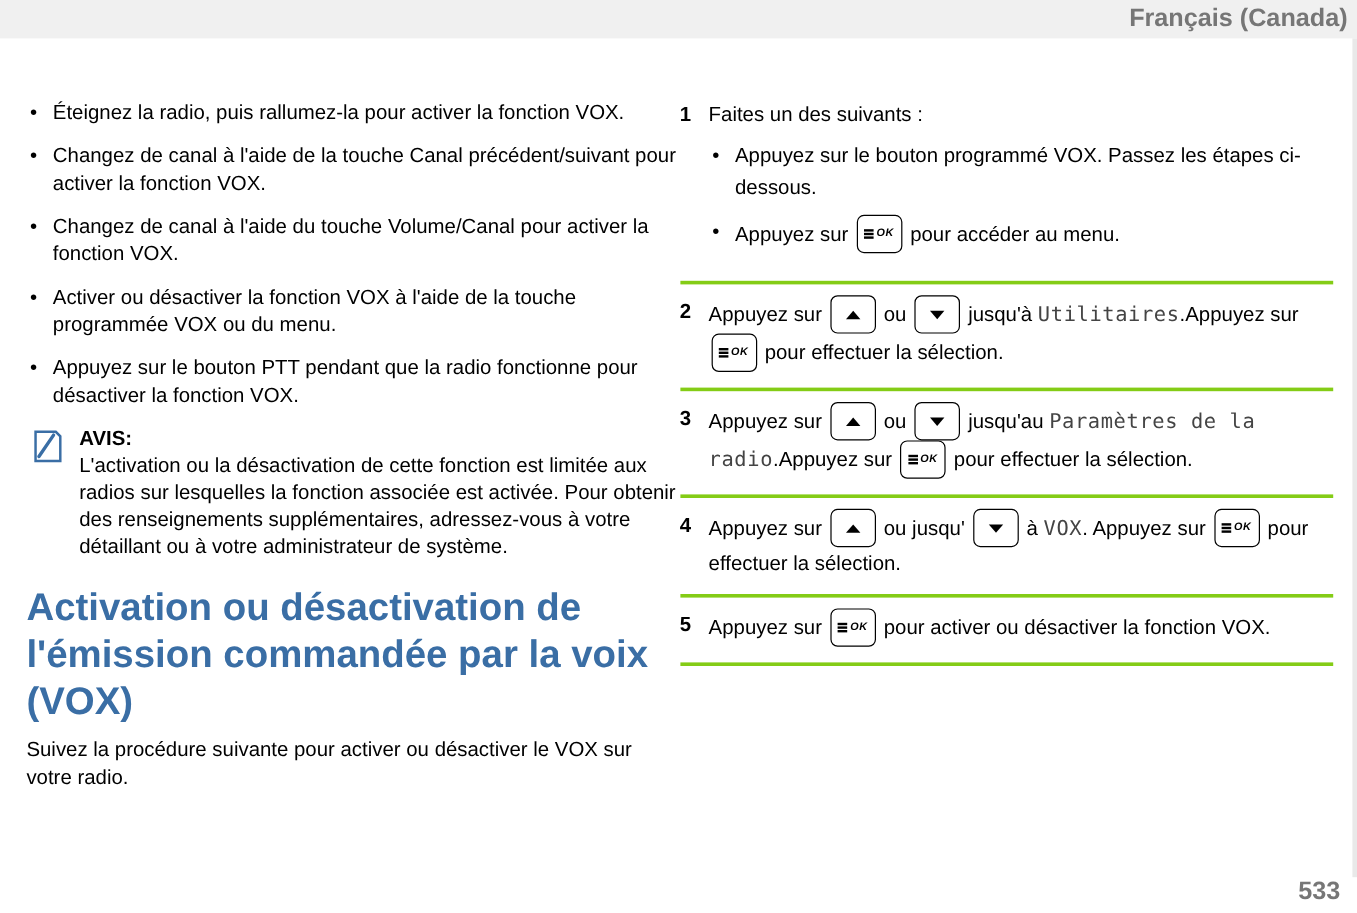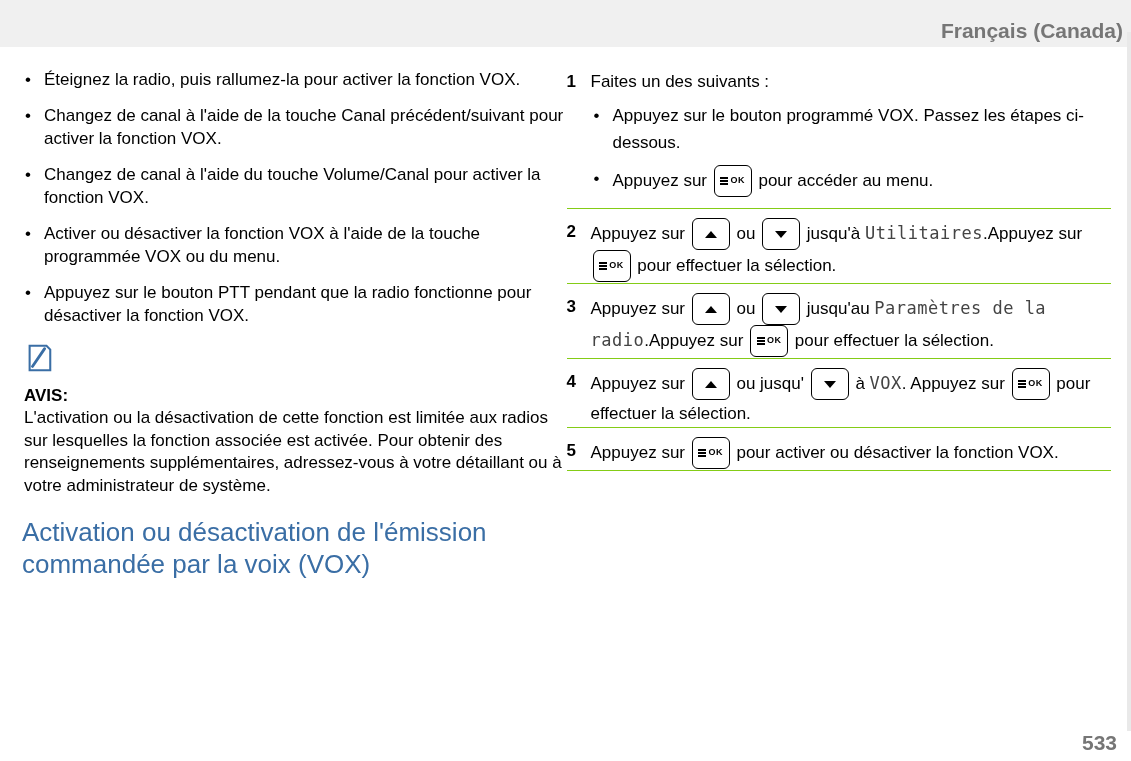--- a/index.html
+++ b/index.html
@@ -6,36 +6,37 @@
   html, body { width: 1131px; height: 761px; }
   body {
     font-family: Arial, Helvetica, sans-serif;
     font-size: 17px;
     color: #000;
     position: relative;
     background: #fff;
   }
   .topbar {
     background: #f0f0f0;
-    height: 47px;
+    height: 32px;
     width: 100%;
     display: flex;
     align-items: flex-end;
     justify-content: flex-end;
     padding: 4px 8px 4px 0;
   }
   .topbar span {
     color: #767676;
     font-weight: bold;
     font-size: 21px;
   }
   .page {
     display: flex;
     padding: 22px 20px 10px 22px;
     height: calc(100% - 32px - 30px);
+    margin-top: 29px;
   }
   .col {
     flex: 1;
     min-width: 0;
     line-height: 1.32;
   }
   ul.bullets { list-style: none; }
   ul.bullets > li {
     position: relative;
     padding-left: 22px;
@@ -47,37 +48,36 @@
     left: 3px;
     top: 0;
     font-size: 17px;
   }
   .bold { font-weight: normal; }
   .notice {
     display: flex;
     gap: 12px;
     margin: 6px 0 20px 0;
     padding-left: 2px;
-    flex-direction: column;
   }
   .notice-body { flex: 1; }
   .notice-title { font-weight: bold; }
   .heading {
     color: #3a6ea5;
-    font-weight: normal;
-    font-size: 26px;
+    font-weight: bold;
+    font-size: 32px;
     line-height: 1.22;
     margin-bottom: 10px;
   }
   .para { margin-bottom: 10px; }
   ol.steps { list-style: none; counter-reset: step; }
   ol.steps > li {
     position: relative;
-    padding: 10px 0 0 24px;
-    border-bottom: 1px solid #84cc16;
+    padding: 10px 0 12px 24px;
+    border-bottom: 3px solid #84cc16;
     counter-increment: step;
     line-height: 1.55;
   }
   ol.steps > li:first-child { padding-top: 0; }
   ol.steps > li::before {
     content: counter(step);
     position: absolute;
     left: 0;
     top: 10px;
     font-weight: bold;
@@ -97,20 +97,21 @@
     justify-content: center;
     vertical-align: middle;
     border: 1.5px solid #000;
     border-radius: 6px;
     min-width: 38px;
     height: 32px;
     padding: 0 4px;
     margin: 0 2px;
     position: relative;
     top: -1px;
+    font-style: italic;
   }
   .key-ok {
     font-size: 9px;
     font-weight: bold;
     letter-spacing: 0.5px;
     gap: 2px;
   }
   .key-ok .menu-glyph {
     width: 8px;
     height: 8px;
@@ -185,20 +186,21 @@
             <path d="M9 25 L22 6" stroke="#3a6ea5" stroke-width="3" stroke-linecap="round"></path>
           </svg>
       </span>
       <div class="notice-body">
         <span class="notice-title">AVIS:</span><br>
         <span>L'activation ou la désactivation de cette fonction est limitée aux radios sur lesquelles la fonction associée est activée. Pour obtenir des renseignements supplémentaires, adressez-vous à votre détaillant ou à votre administrateur de système.</span>
       </div>
     </div>
 
     <div class="heading">Activation ou désactivation de l'émission commandée par la voix (VOX)</div>
+    <div class="para">Suivez la procédure suivante pour activer ou désactiver le VOX sur votre radio.</div>
   </div>
 
   <div class="col">
     <ol class="steps">
 
       <li>
         <span>Faites un des suivants :</span>
         <ul class="bullets">
           <li>
             <span>Appuyez sur le bouton programmé </span><span class="bold">VOX</span><span>. Passez les étapes ci-dessous.</span>

